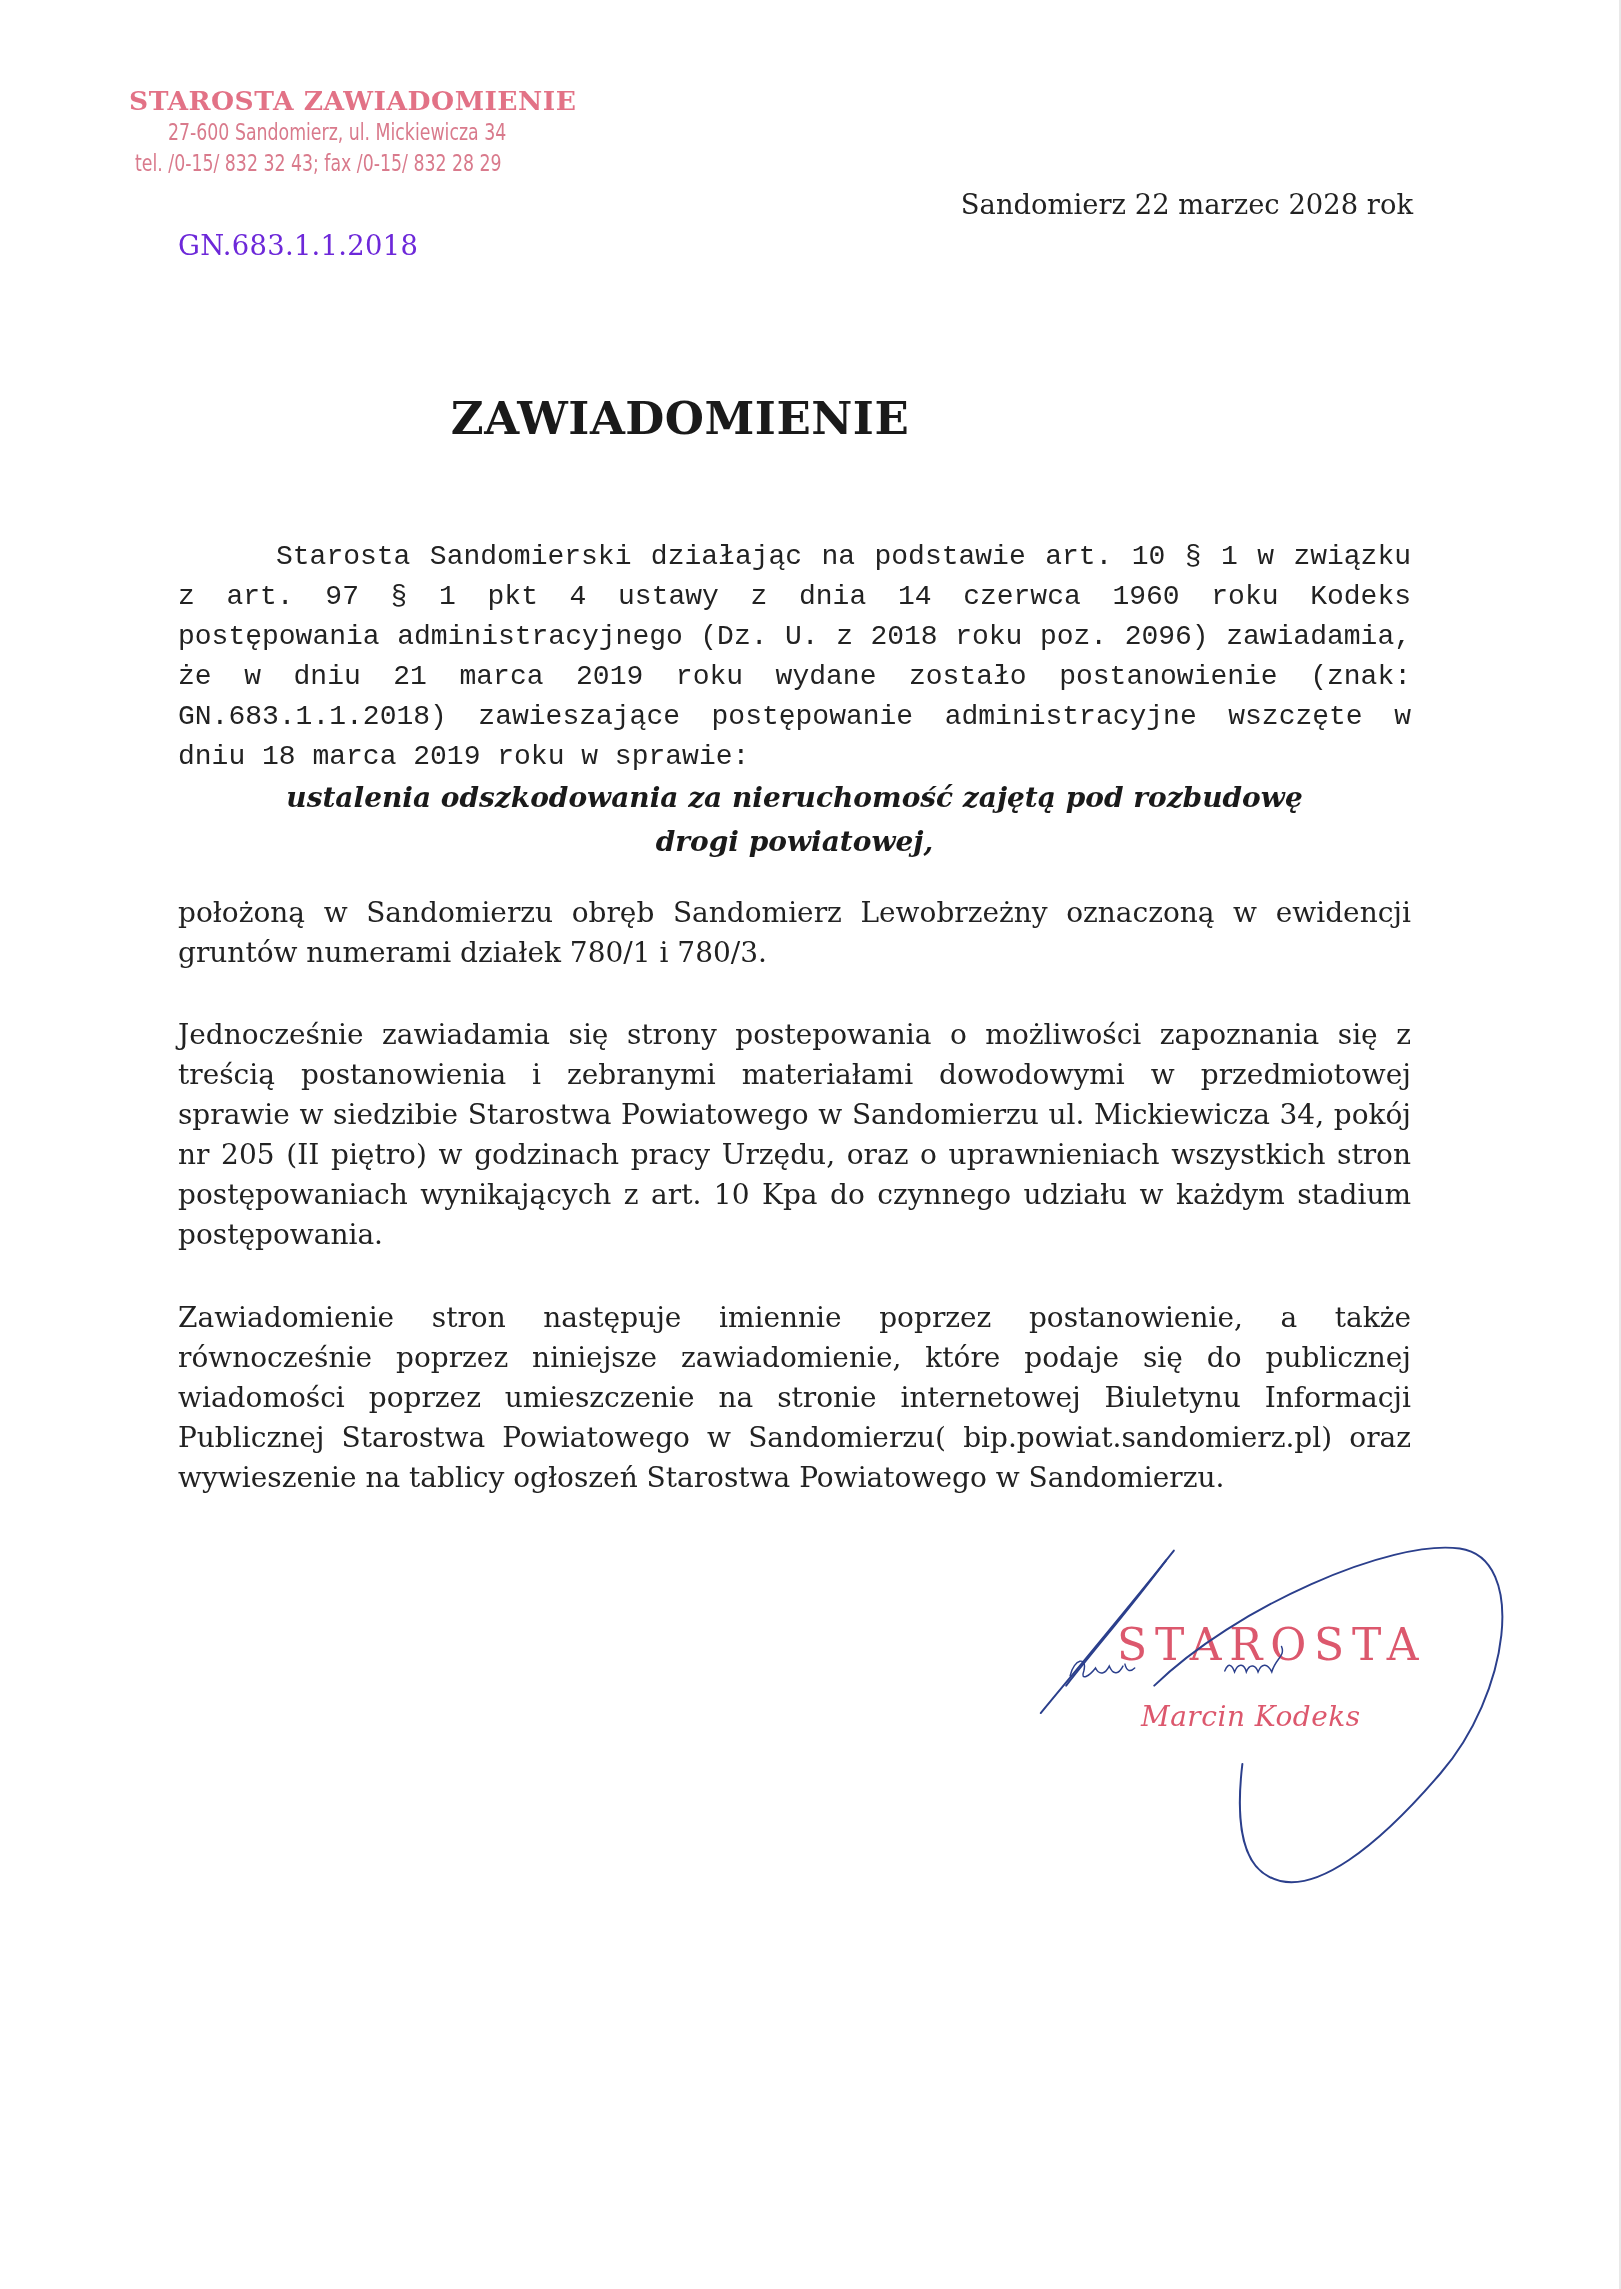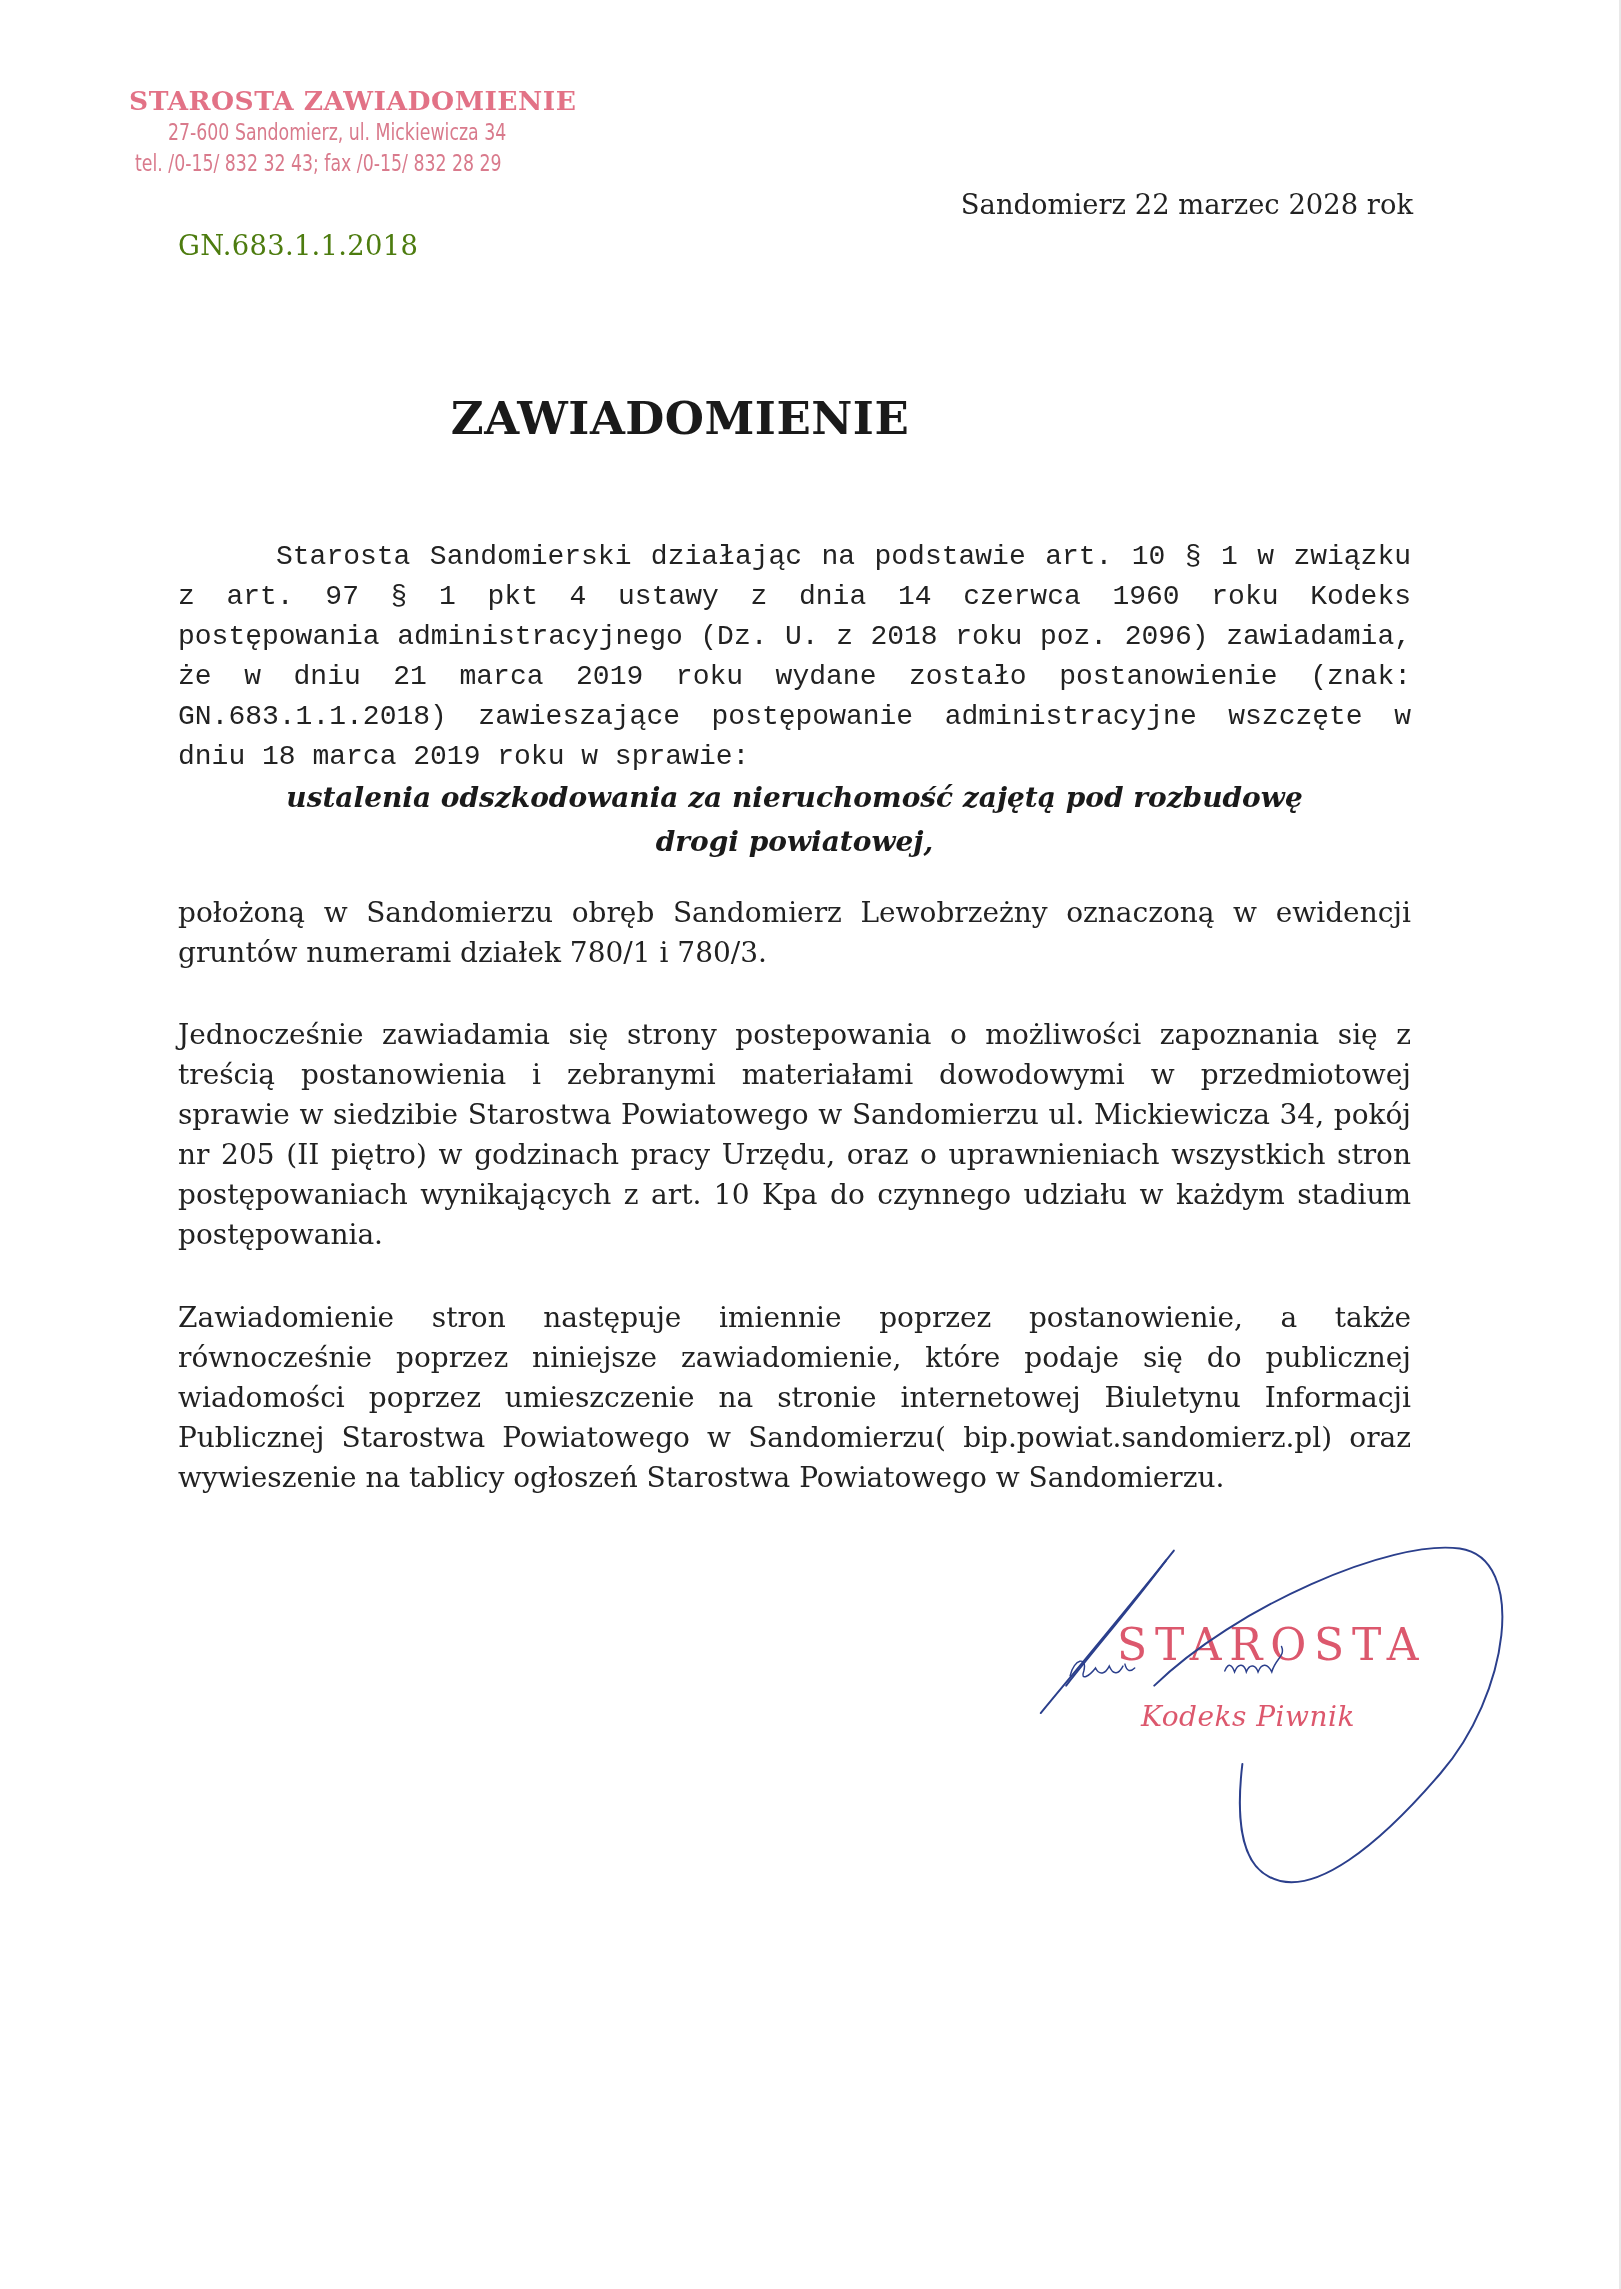--- a/index.html
+++ b/index.html
@@ -58,21 +58,21 @@
       text-align: left;
     }
     .stamp-addr { margin-left: 39px; }
     .stamp-phone { margin-left: 5.9px; }
 
     .ref-number {
       position: absolute;
       left: 178px;
       top: 230px;
       font-size: 27.4px;
-      color: #4d7c0f;
+      color: #6d28d9;
       letter-spacing: 0.3px;
     }
     .date-line {
       position: absolute;
       right: 208px;
       top: 189px;
       font-size: 27.4px;
       color: #222;
       white-space: nowrap;
     }
@@ -175,21 +175,21 @@
   <p class="para-subject" style="margin:0">ustalenia odszkodowania za nieruchomość zajętą pod rozbudowę drogi powiatowej,</p>
 
   <p class="body-text para-2" style="margin:0">położoną w Sandomierzu obręb Sandomierz Lewobrzeżny oznaczoną w ewidencji gruntów numerami działek 780/1 i 780/3.</p>
 
   <p class="body-text para-3" style="margin:0">Jednocześnie zawiadamia się strony postepowania o możliwości zapoznania się z treścią postanowienia i zebranymi materiałami dowodowymi w przedmiotowej sprawie w siedzibie Starostwa Powiatowego w Sandomierzu ul. Mickiewicza 34, pokój nr 205 (II piętro) w godzinach pracy Urzędu, oraz o uprawnieniach wszystkich stron postępowaniach wynikających z art. 10 Kpa do czynnego udziału w każdym stadium postępowania.</p>
 
   <p class="body-text para-4" style="margin:0">Zawiadomienie stron następuje imiennie poprzez postanowienie, a także równocześnie poprzez niniejsze zawiadomienie, które podaje się do publicznej wiadomości poprzez umieszczenie na stronie internetowej Biuletynu Informacji Publicznej Starostwa Powiatowego w Sandomierzu( bip.powiat.sandomierz.pl) oraz wywieszenie na tablicy ogłoszeń Starostwa Powiatowego w Sandomierzu.</p>
 
   <div class="signature">
     <div class="sig-title">STAROSTA</div>
-    <div class="sig-name">Kodeks Piwnik</div>
+    <div class="sig-name">Marcin Kodeks</div>
     <svg viewBox="0 0 540 380">
       <g fill="none" stroke="#2b3f8c" stroke-width="2" stroke-linecap="round">
 
         <path d="M158 22 C 120 70, 70 130, 22 188"></path>
         <path d="M150 32 C 110 85, 75 125, 48 160"></path>
 
         <path d="M52 150 C 56 132, 70 130, 66 145 C 62 156, 72 150, 78 142 C 82 150, 88 148, 92 140 C 96 150, 102 148, 106 140 M108 138 C 110 146, 114 146, 118 142" stroke-width="1.5"></path>
         <path d="M210 145 C 214 135, 218 140, 220 146 C 224 136, 230 138, 232 146 C 236 136, 242 140, 244 146 C 248 136, 254 138, 258 146 C 262 132, 272 130, 268 120" stroke-width="1.5"></path>
 
         <path d="M138 160 C 220 80, 380 10, 450 20 C 520 30, 500 170, 430 250 C 370 320, 300 380, 255 355 C 225 340, 222 290, 228 240"></path>

